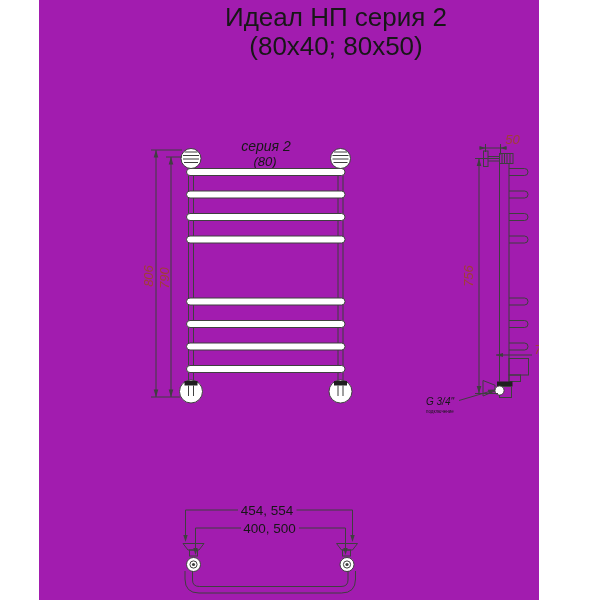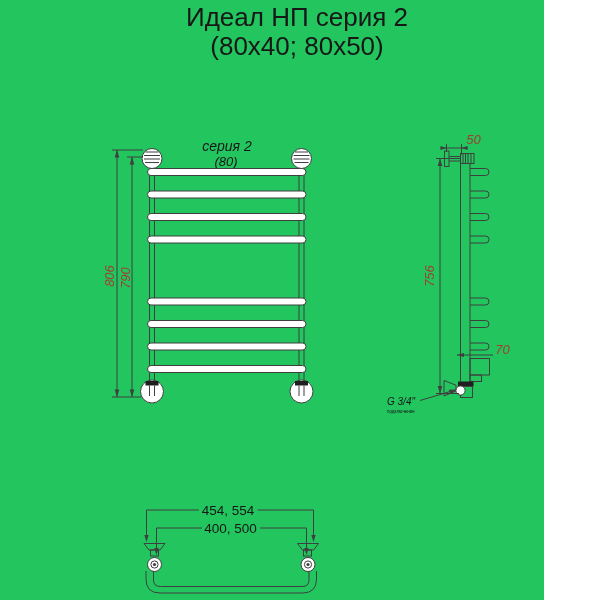--- a/index.html
+++ b/index.html
@@ -1,17 +1,17 @@
 <!DOCTYPE html>
 <html style="--line: #3f3f3f; --ink: #171717; --dim: #a13f35;"><head>
 <meta charset="utf-8">
 <style>
   html,body{margin:0;padding:0;background:#fff;}
-  .canvas{position:relative;width:544px;height:600px;background:#22c55e;overflow:hidden;
-          font-family:"Liberation Sans",sans-serif;}
+  .canvas{position:relative;width:500px;height:600px;background:#a21caf;overflow:hidden;
+          font-family:"Liberation Sans",sans-serif;margin-left:39px;}
   svg{display:block;}
   
   .ln{stroke:var(--line,#3f3f3f);stroke-width:1;fill:none;}
   .wf{stroke:var(--line,#3f3f3f);stroke-width:1;fill:#ffffff;}
   .filled{fill:var(--line,#3f3f3f);stroke:none;}
   .dark-band{fill:#1f1f1f;stroke:none;}
   
   text{font-family:"Liberation Sans",sans-serif;}
   .big-title{font-size:26px;fill:var(--ink,#171717);}
   .view-label{font-size:14px;font-style:italic;fill:var(--ink,#171717);}

